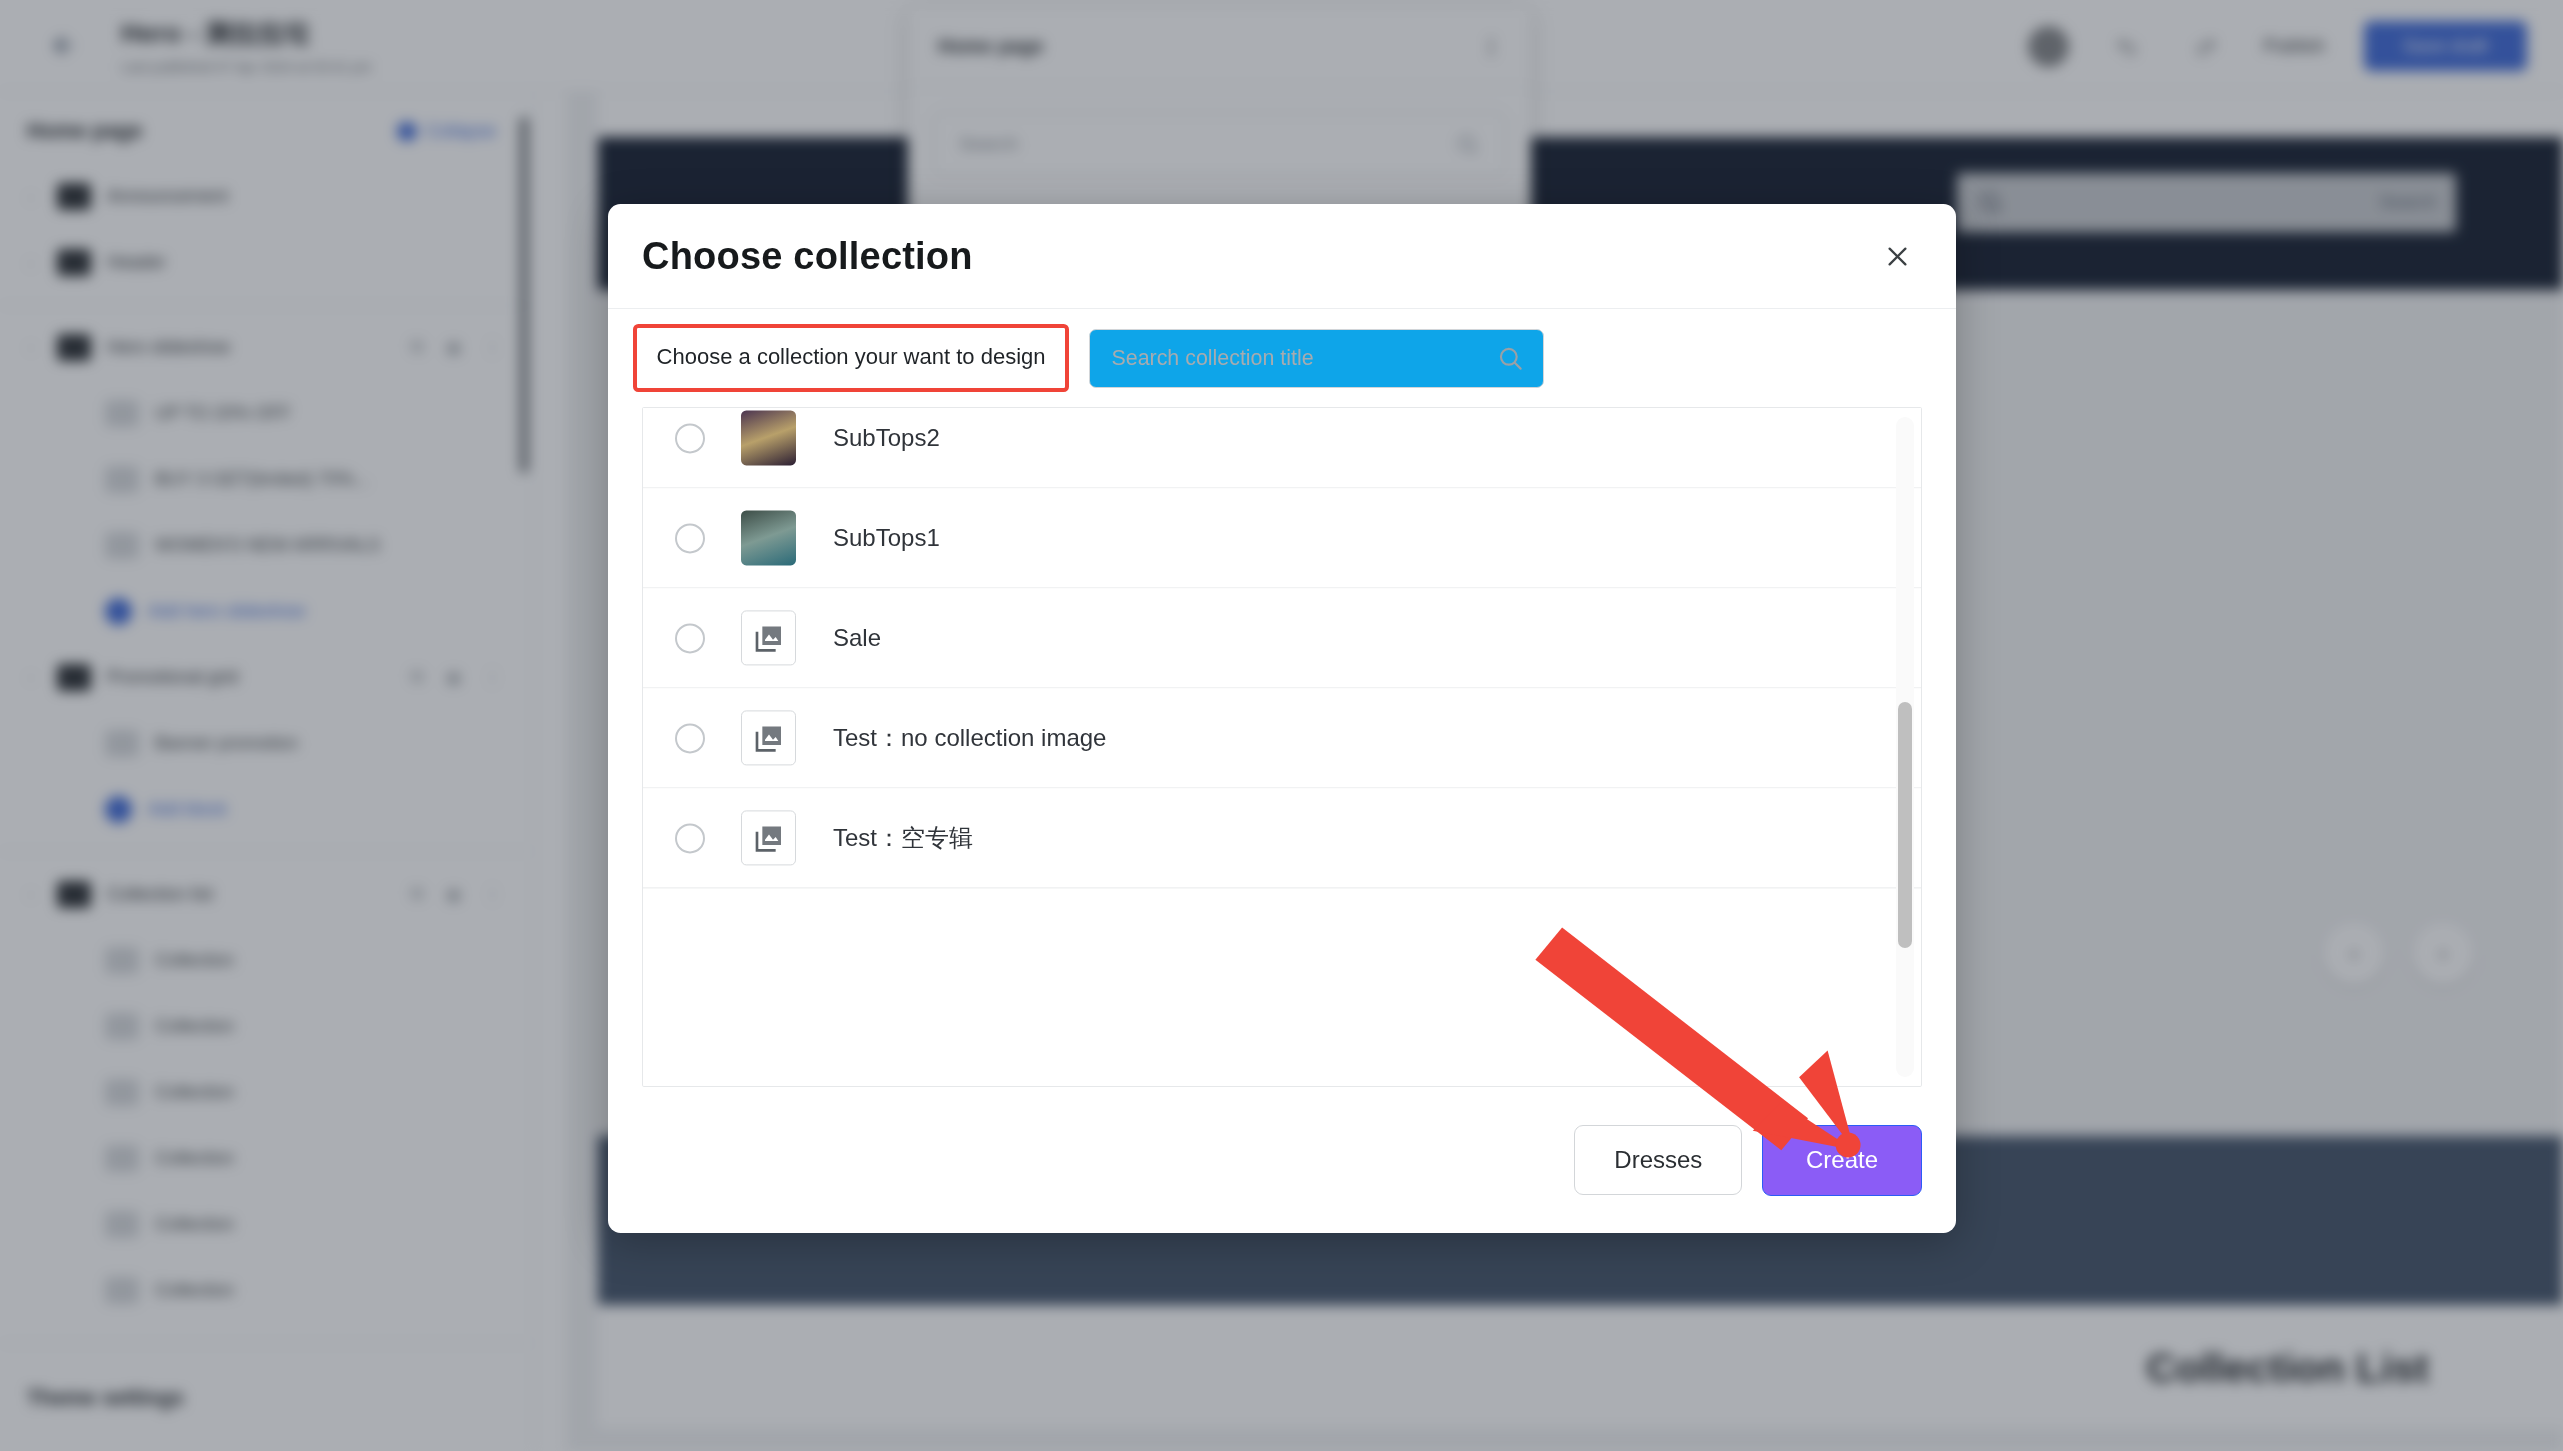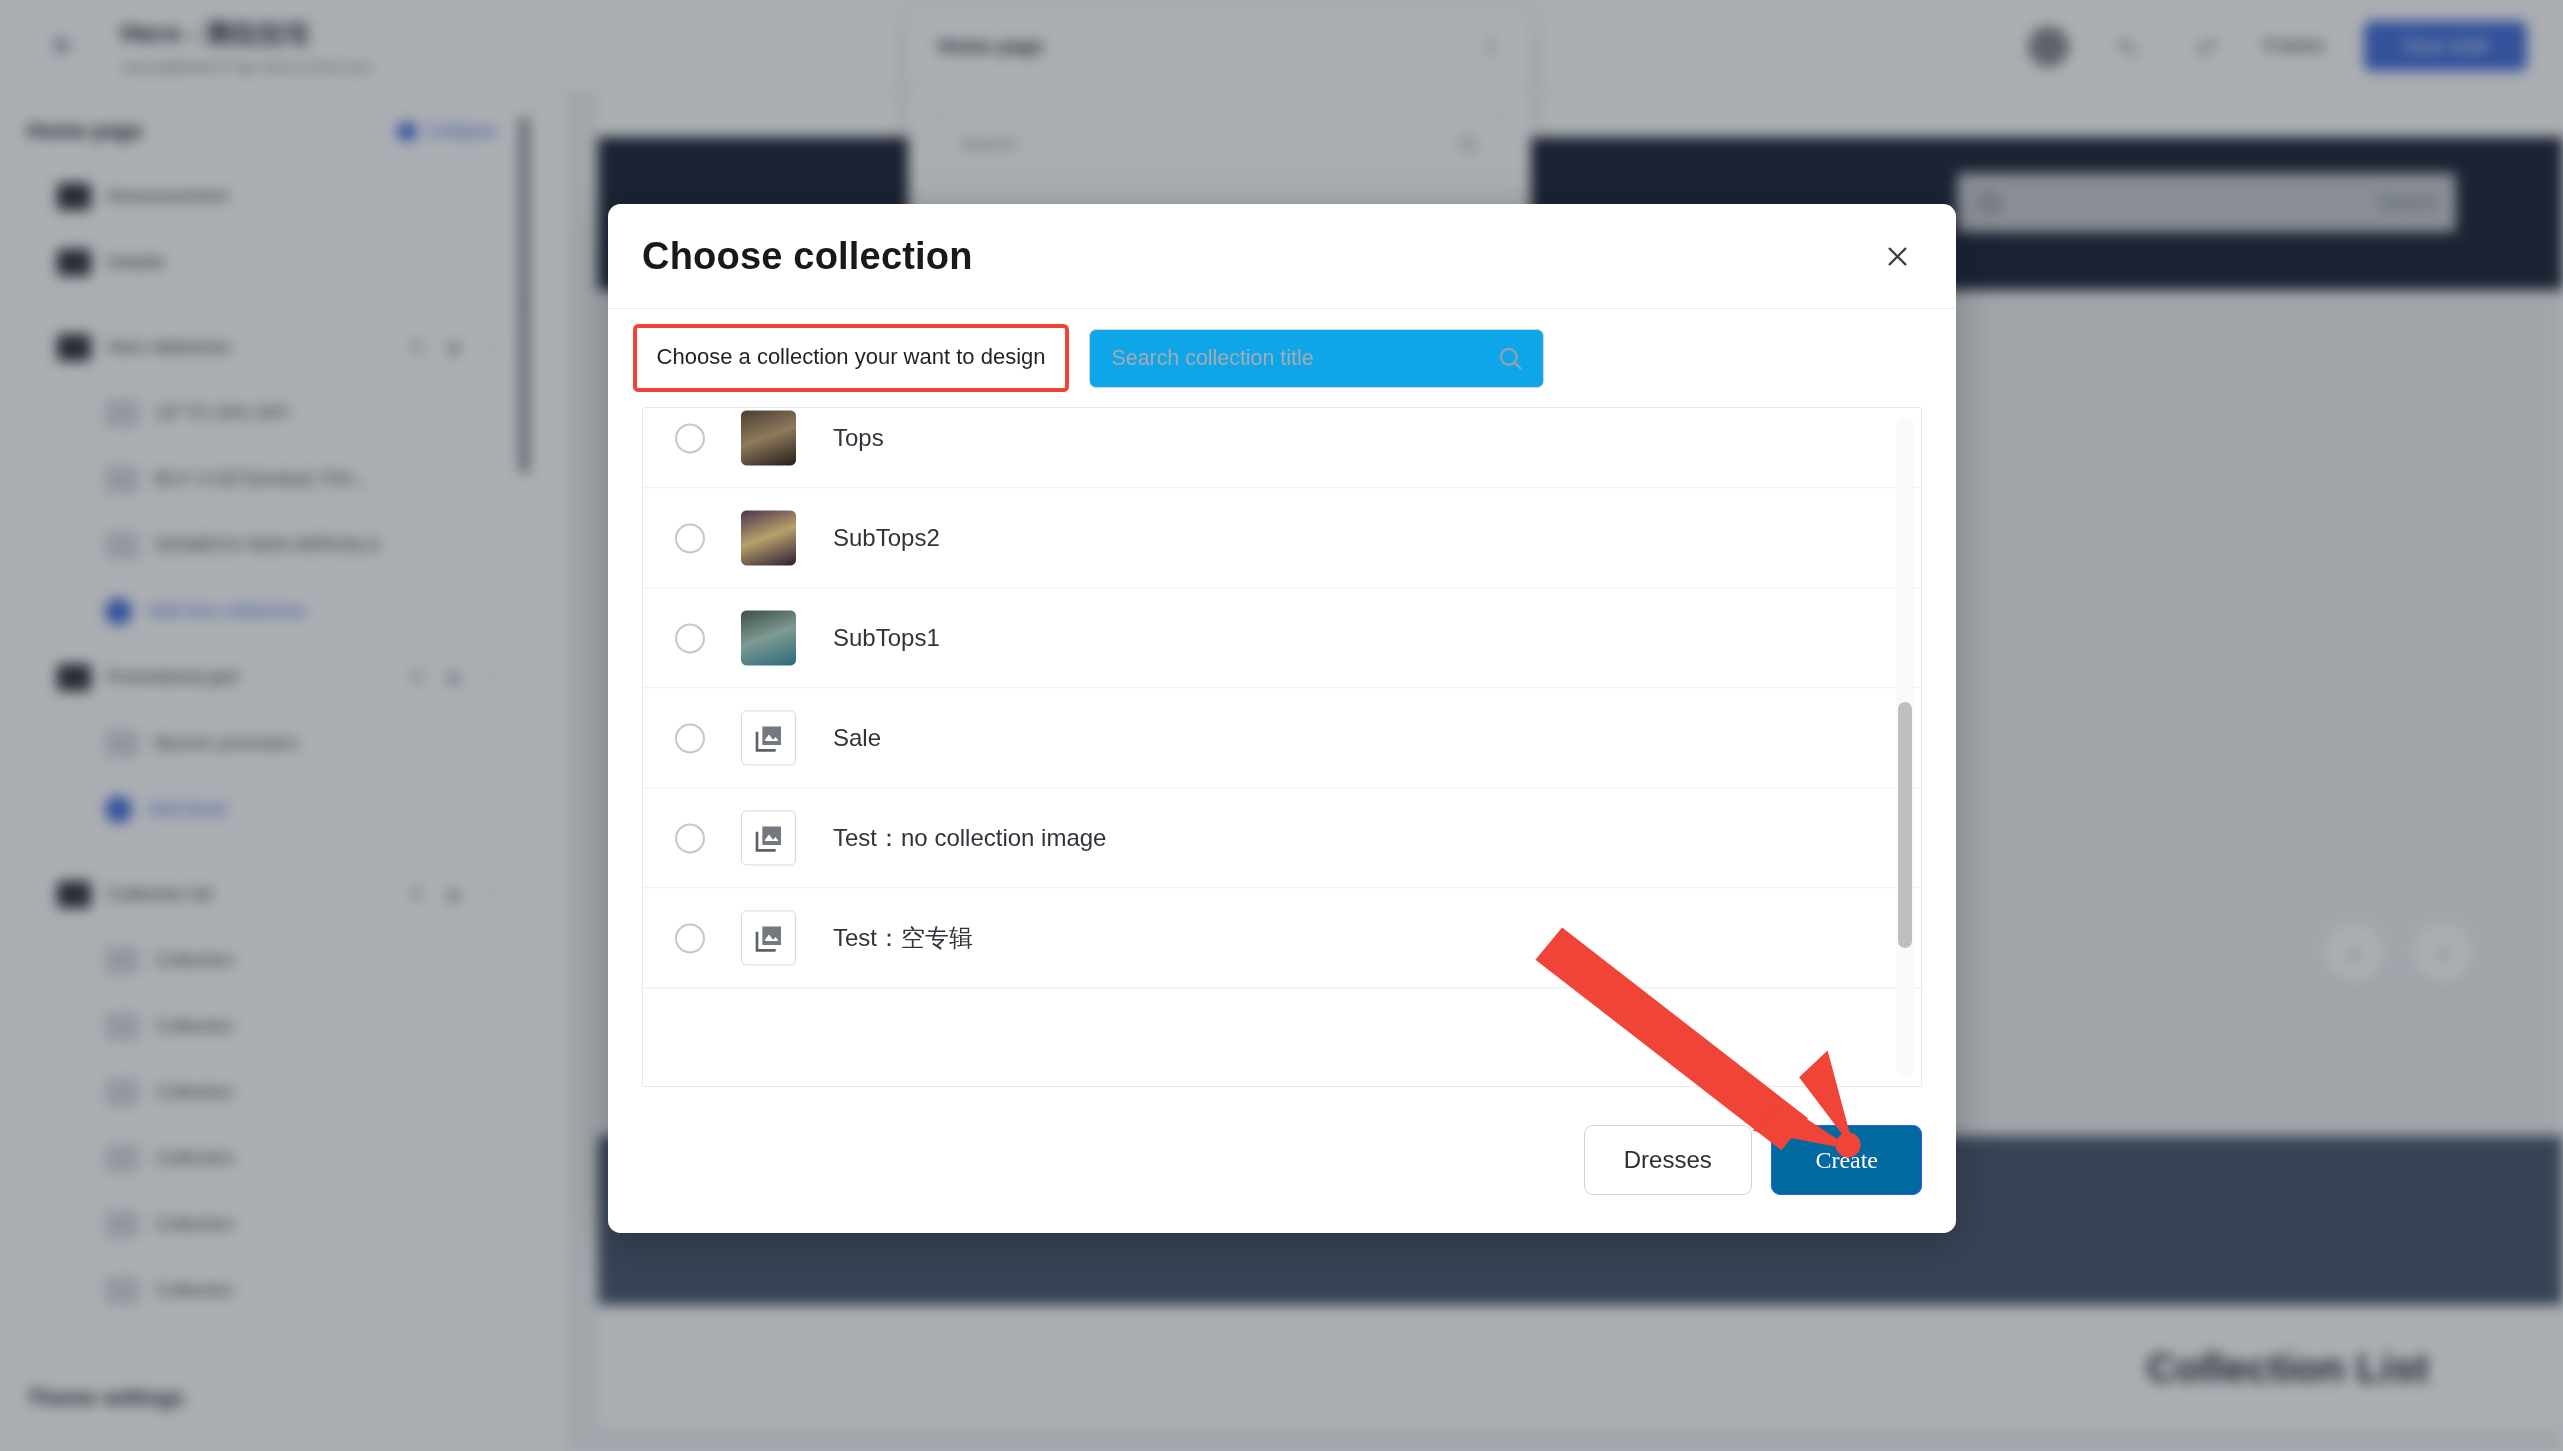--- a/index.html
+++ b/index.html
@@ -239,23 +239,22 @@
   }
   .btn {
     font-size: 24px; border-radius: 9px; cursor: pointer;
     font-family: "Liberation Sans", sans-serif;
   }
   .btn-cancel {
     background: #fff; border: 0.9px solid #d3d6d9; color: #2b2f33;
     padding: 19.6px 39px;
   }
   .btn-create {
-    background: #0369a1; border: 0.9px solid #2b5cf6; color: #fff;
+    background: #8b5cf6; border: 0.9px solid #2b5cf6; color: #fff;
     padding: 20.5px 43px;
-    font-family: Liberation Serif, serif;
   }
 
   
   #annotation-arrow {
     position: absolute; z-index: 40; left: 1514px; top: 908px;
     width: 392px; height: 294px; pointer-events: none;
   }
 </style>
 </head>
 <body>
@@ -467,25 +466,20 @@
       <svg class="search-icon" viewBox="0 0 24 24" fill="none" stroke="#9aa0a6" stroke-width="1.9">
         <circle cx="10.5" cy="10.5" r="7"></circle>
           <path d="M15.8 15.8L21 21" stroke-linecap="round"></path>
       </svg>
     </div>
   </div>
 
   <div class="list-wrap">
     <div class="list-scroll">
       <div class="list-inner" id="collection-rows">
-          <div class="row">
-            <div class="radio"></div>
-            <div class="thumb" style="background: linear-gradient(160deg, rgb(74, 61, 51) 0%, rgb(142, 122, 92) 48%, rgb(36, 29, 24) 100%);"></div>
-            <div class="row-label">Tops</div>
-          </div>
           <div class="row">
             <div class="radio"></div>
             <div class="thumb" style="background: linear-gradient(160deg, rgb(75, 52, 80) 0%, rgb(184, 160, 106) 48%, rgb(43, 30, 51) 100%);"></div>
             <div class="row-label">SubTops2</div>
           </div>
           <div class="row">
             <div class="radio"></div>
             <div class="thumb" style="background: linear-gradient(160deg, rgb(61, 77, 71) 0%, rgb(126, 154, 147) 48%, rgb(42, 106, 120) 100%);"></div>
             <div class="row-label">SubTops1</div>
           </div>

